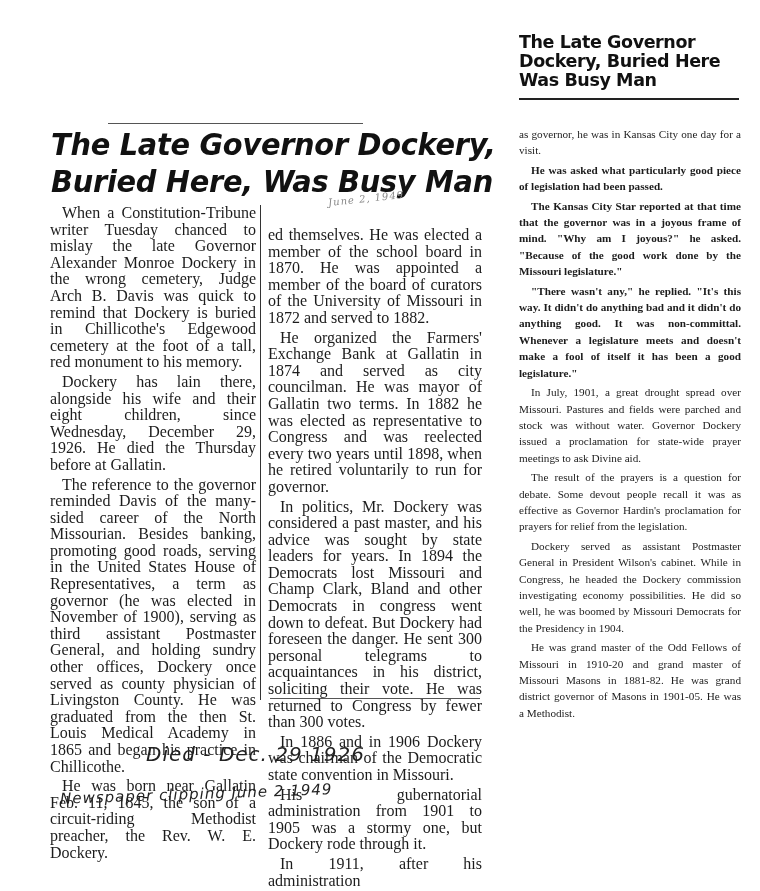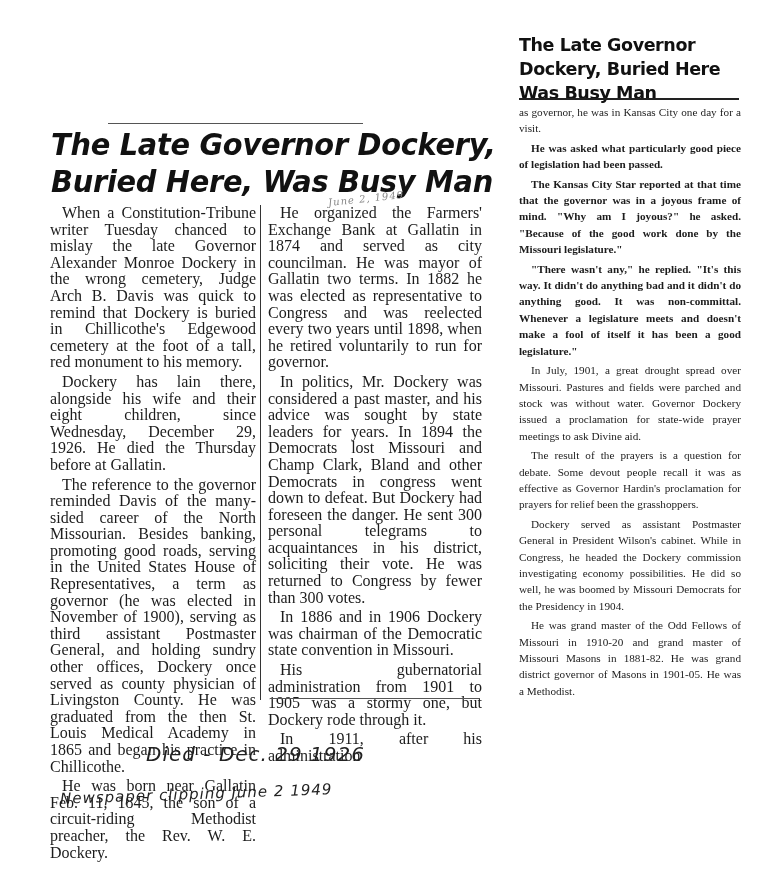--- a/index.html
+++ b/index.html
@@ -17,39 +17,39 @@
   .pencil-date {
     position: absolute; left: 312px; top: 193px;
     font-family: "DejaVu Serif", serif; font-style: italic; font-size: 10px; color: #888;
     transform: rotate(-6deg); letter-spacing: 1px;
   }
   .col {
     position: absolute; font-size: 16px; line-height: 16.6px; text-align: justify;
     color: #1c1c1c; font-family: "Liberation Serif", serif;
   }
   .col p { text-indent: 12px; margin-bottom: 3px; }
-  .col p.cont { text-indent: 0; }
+  .col p.cont { text-indent: 0; margin-top: 22px; }
   .col-1 { left: 34px; top: 205px; width: 206px; }
   .col-2 { left: 252px; top: 205px; width: 214px; }
   .col-divider { position: absolute; left: 244px; top: 205px; width: 1px; height: 495px; background: #333; }
   .bottom-rule { position: absolute; left: 254px; top: 698px; width: 210px; height: 1px; background: #555; }
   .bold { font-weight: bold; }
 
   .handwriting {
     position: absolute; font-family: "DejaVu Sans", sans-serif; font-style: italic;
     font-weight: 300; color: #222; letter-spacing: 1px;
   }
   .hw-died { left: 130px; top: 742px; font-size: 20px; }
   .hw-clip { left: 44px; top: 785px; font-size: 15px; transform: rotate(-2deg); }
 
   .clip-b { position: absolute; left: 505px; top: 0; width: 255px; height: 891px; }
   .headline-b {
     position: absolute; left: 14px; top: 33px; width: 240px;
     font-family: "DejaVu Sans", sans-serif; font-weight: bold;
-    font-size: 17.5px; line-height: 24px; color: #111; letter-spacing: -0.4px;
+    font-size: 17.5px; line-height: 19px; color: #111; letter-spacing: -0.4px;
   }
   .rule-b { position: absolute; left: 14px; top: 98px; width: 220px; height: 2px; background: #222; }
   .col-b { left: 14px; top: 104px; width: 222px; font-size: 11.2px; line-height: 16.4px; }
 </style>
 </head>
 <body>
 
 <div class="clip-a">
   <div class="top-rule"></div>
   <div class="headline">
@@ -59,20 +59,21 @@
   <div class="pencil-date">June 2, 1949</div>
 
   <div class="col col-1">
     <p>When a Constitution-Tribune writer Tuesday chanced to mislay the late Governor Alexander Monroe Dockery in the wrong cemetery, Judge Arch B. Davis was quick to remind that Dockery is buried in Chillicothe's Edgewood cemetery at the foot of a tall, red monument to his memory.</p>
     <p>Dockery has lain there, alongside his wife and their eight children, since Wednesday, December 29, 1926. He died the Thursday before at Gallatin.</p>
     <p>The reference to the governor reminded Davis of the many-sided career of the North Missourian. Besides banking, promoting good roads, serving in the United States House of Representatives, a term as governor (he was elected in November of 1900), serving as third assistant Postmaster General, and holding sundry other offices, Dockery once served as county physician of Livingston County. He was graduated from the then St. Louis Medical Academy in 1865 and began his practice in Chillicothe.</p>
     <p>He was born near Gallatin Feb. 11, 1845, the son of a circuit-riding Methodist preacher, the Rev. W. E. Dockery.</p>
   </div>
   <div class="col-divider"></div>
   <div class="col col-2">
+    <p class="cont">ed themselves. He was elected a member of the school board in 1870. He was appointed a member of the board of curators of the University of Missouri in 1872 and served to 1882.</p>
     <p>He organized the Farmers' Exchange Bank at Gallatin in 1874 and served as city councilman. He was mayor of Gallatin two terms. In 1882 he was elected as representative to Congress and was reelected every two years until 1898, when he retired voluntarily to run for governor.</p>
     <p>In politics, Mr. Dockery was considered a past master, and his advice was sought by state leaders for years. In 1894 the Democrats lost Missouri and Champ Clark, Bland and other Democrats in congress went down to defeat. But Dockery had foreseen the danger. He sent 300 personal telegrams to acquaintances in his district, soliciting their vote. He was returned to Congress by fewer than 300 votes.</p>
     <p>In 1886 and in 1906 Dockery was chairman of the Democratic state convention in Missouri.</p>
     <p>His gubernatorial administration from 1901 to 1905 was a stormy one, but Dockery rode through it.</p>
     <p>In 1911, after his administration</p>
   </div>
   <div class="bottom-rule"></div>
 
   <div class="handwriting hw-died">Died - Dec. 29 1926</div>
   <div class="handwriting hw-clip">Newspaper clipping June 2 1949</div>
@@ -80,17 +81,17 @@
 
 <div class="clip-b">
   <div class="headline-b">The Late Governor Dockery, Buried Here Was Busy Man</div>
   <div class="rule-b"></div>
   <div class="col col-b">
     <p class="cont">as governor, he was in Kansas City one day for a visit.</p>
     <p class="bold">He was asked what particularly good piece of legislation had been passed.</p>
     <p class="bold">The Kansas City Star reported at that time that the governor was in a joyous frame of mind. "Why am I joyous?" he asked. "Because of the good work done by the Missouri legislature."</p>
     <p class="bold">"There wasn't any," he replied. "It's this way. It didn't do anything bad and it didn't do anything good. It was non-committal. Whenever a legislature meets and doesn't make a fool of itself it has been a good legislature."</p>
     <p>In July, 1901, a great drought spread over Missouri. Pastures and fields were parched and stock was without water. Governor Dockery issued a proclamation for state-wide prayer meetings to ask Divine aid.</p>
-    <p>The result of the prayers is a question for debate. Some devout people recall it was as effective as Governor Hardin's proclamation for prayers for relief been the grasshoppers.</p>
+    <p>The result of the prayers is a question for debate. Some devout people recall it was as effective as Governor Hardin's proclamation for prayers for relief from the legislation.</p>
     <p>Dockery served as assistant Postmaster General in President Wilson's cabinet. While in Congress, he headed the Dockery commission investigating economy possibilities. He did so well, he was boomed by Missouri Democrats for the Presidency in 1904.</p>
     <p>He was grand master of the Odd Fellows of Missouri in 1910-20 and grand master of Missouri Masons in 1881-82. He was grand district governor of Masons in 1901-05. He was a Methodist.</p>
   </div>
 </div>
 
 </body></html>

